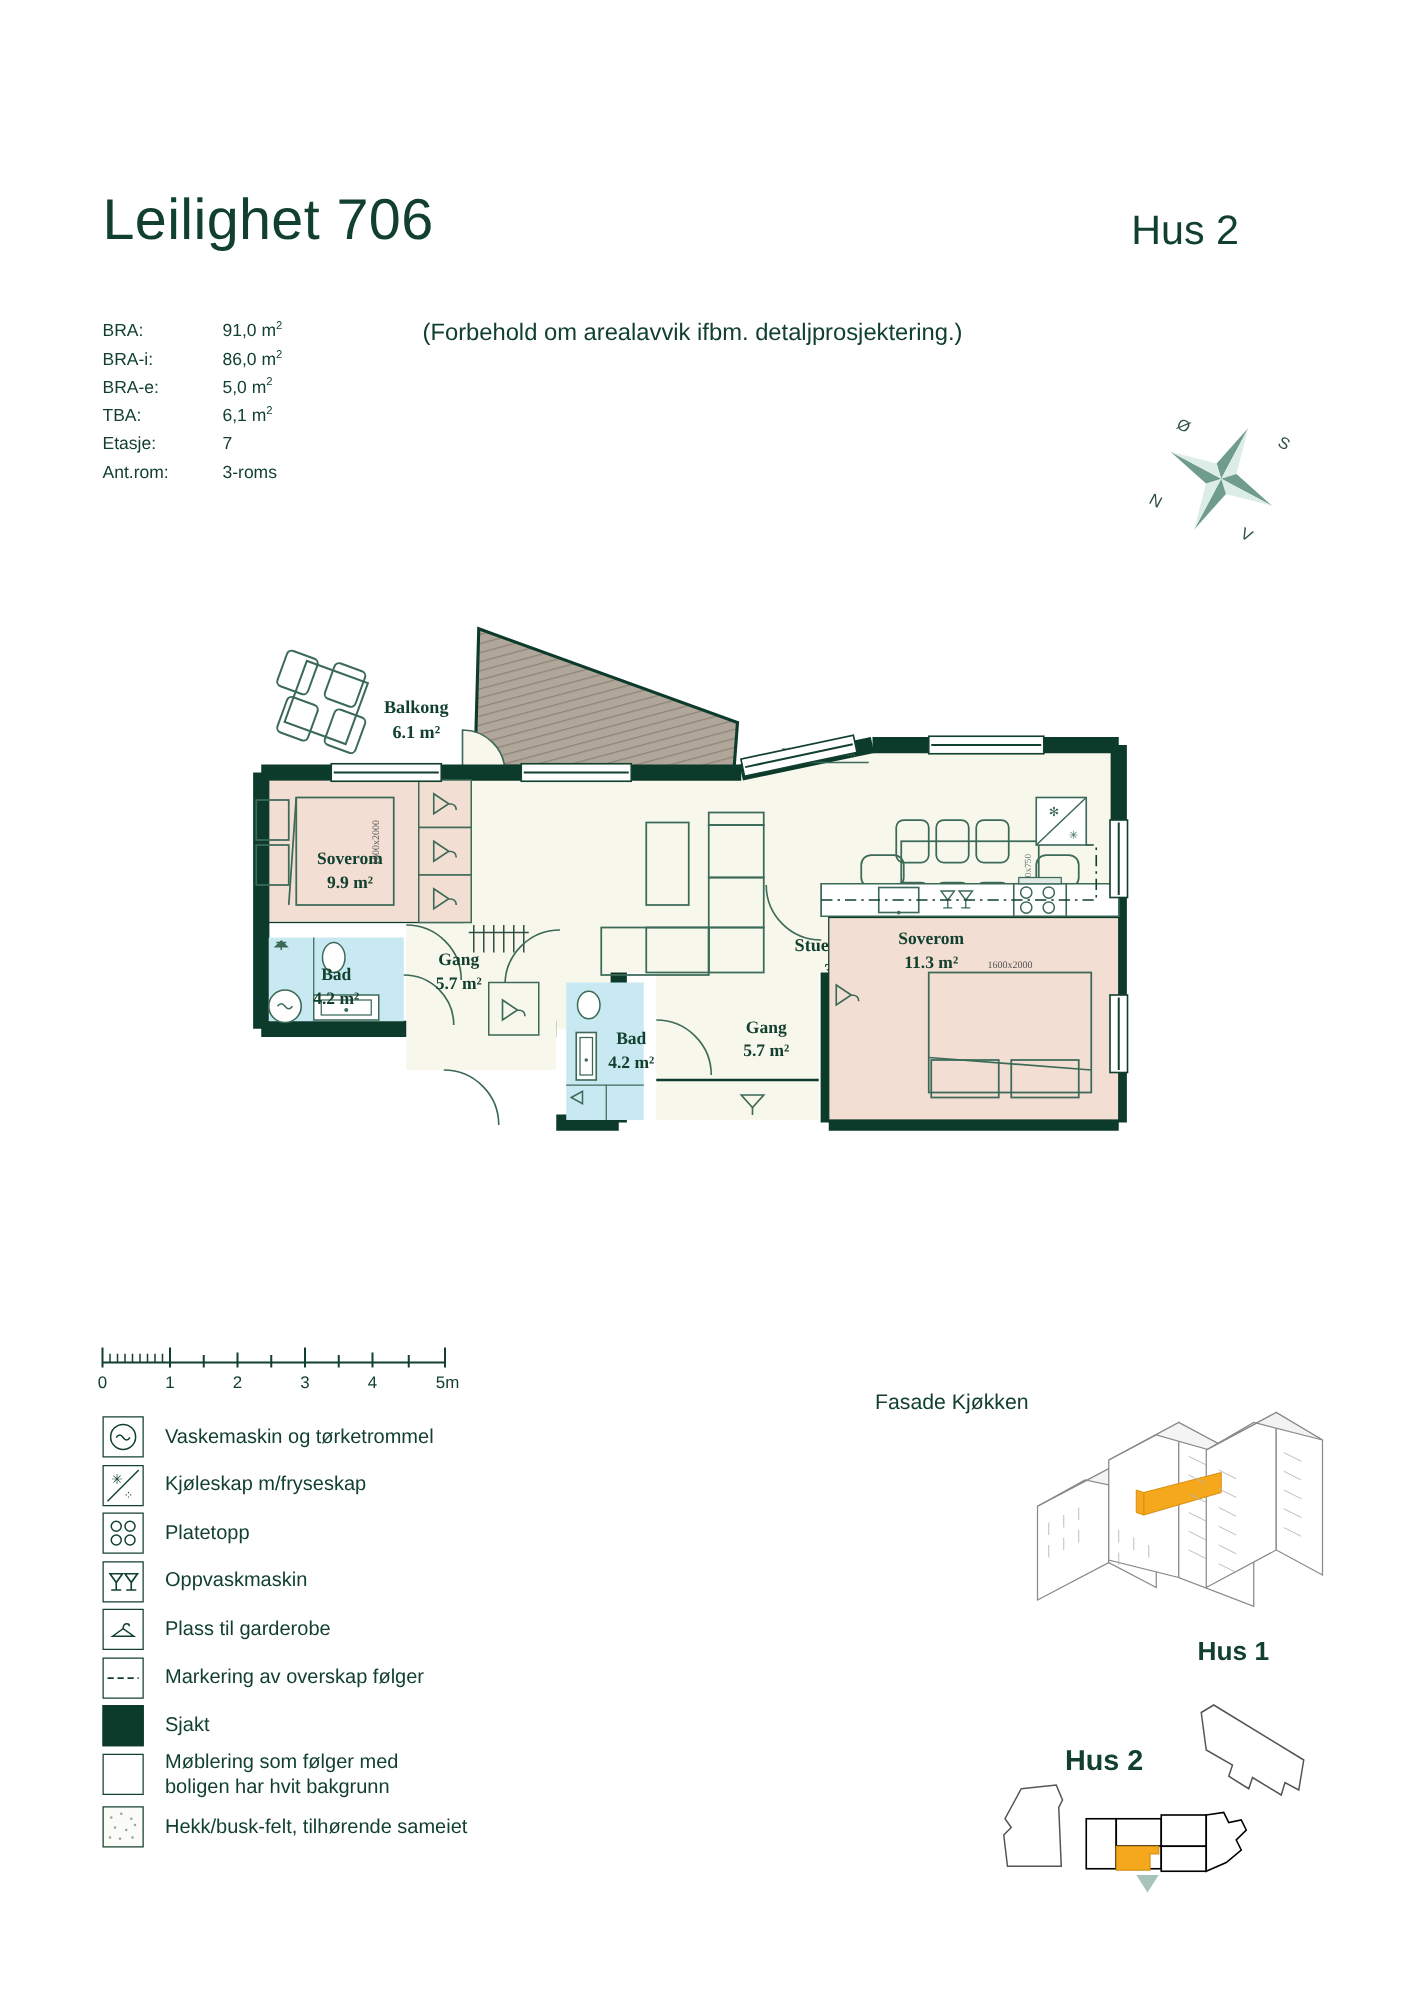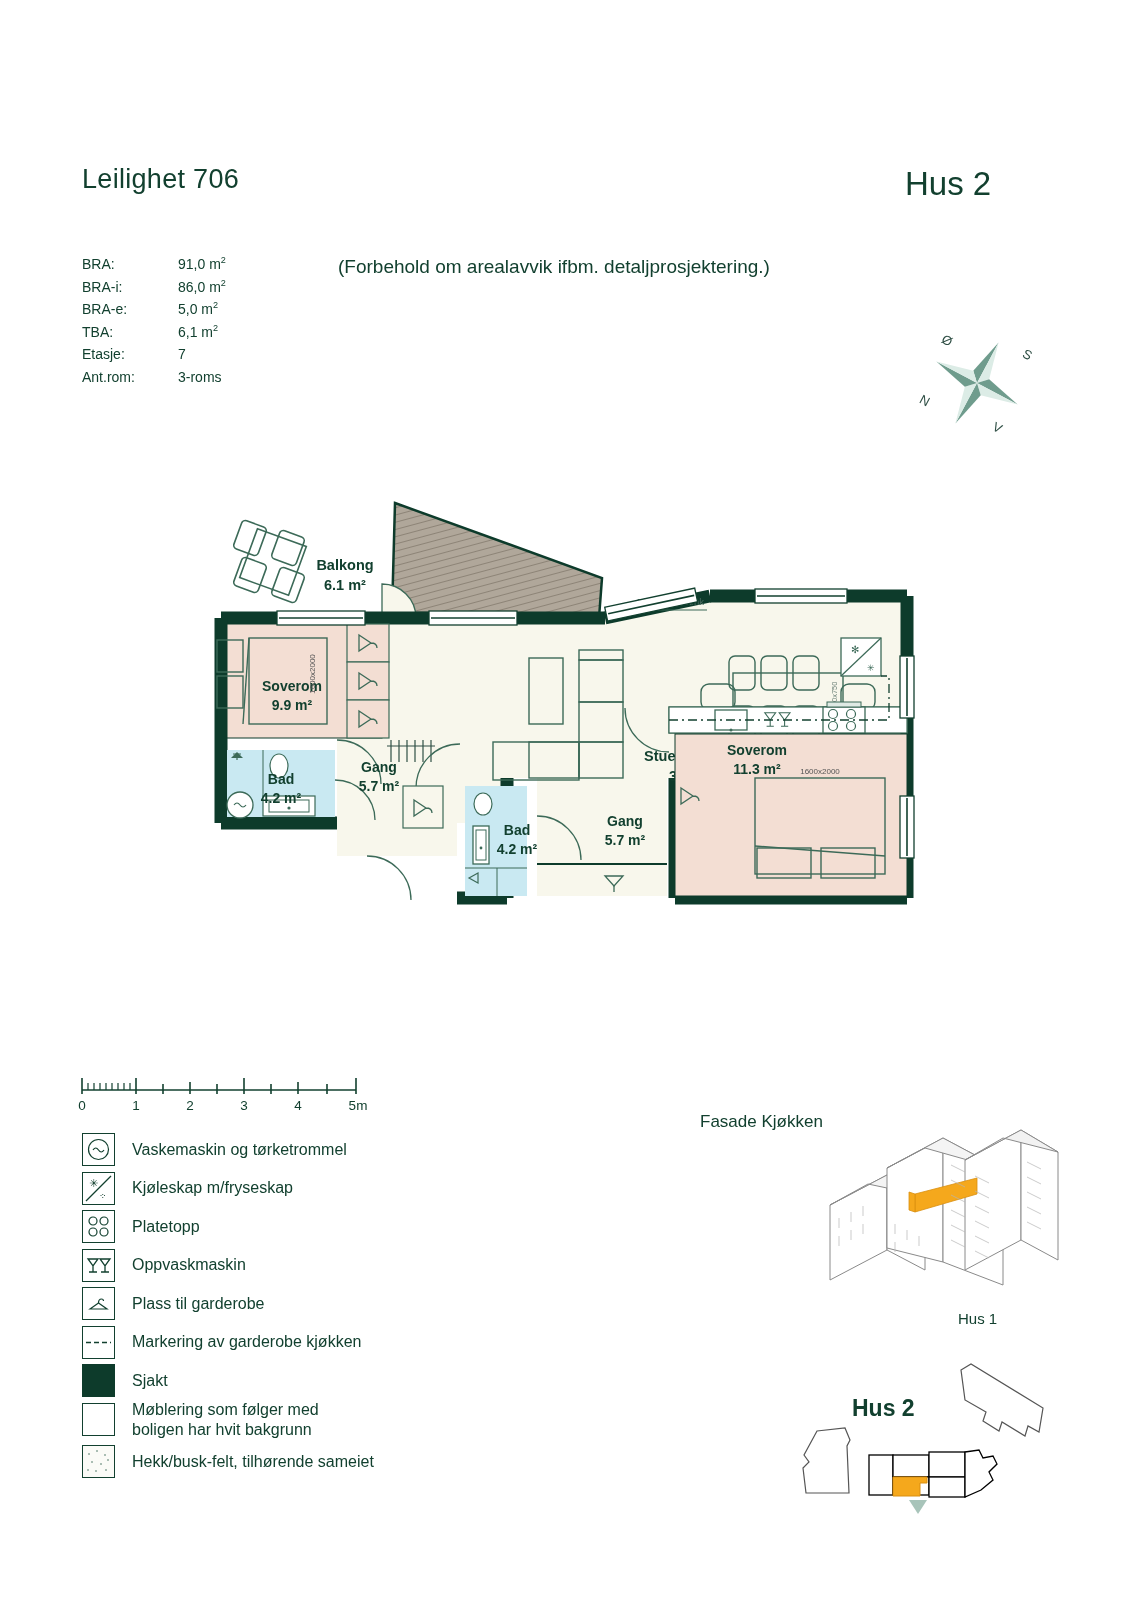--- a/index.html
+++ b/index.html
@@ -1,37 +1,37 @@
 <!DOCTYPE html>
 <html><head>
 <meta charset="utf-8">
 <style>
   html,body{margin:0;padding:0;background:#fff;}
   body{width:1127px;height:1600px;position:relative;
        font-family:"Liberation Sans",sans-serif;color:#12402f;overflow:hidden;}
   .abs{position:absolute;}
 
   
-  #title{left:82px;top:164px;font-size:27px;letter-spacing:.3px;}
+  #title{left:82px;top:148px;font-size:46px;letter-spacing:.3px;}
   #hus-title{left:905px;top:165px;font-size:33px;font-weight:400;}
 
   #facts{left:82px;top:253px;font-size:14px;line-height:22.6px;}
   #facts .row{display:flex;}
   #facts .k{width:96px;}
   #facts .v{white-space:nowrap;}
   sup{font-size:.65em;vertical-align:super;line-height:0;}
 
   #disclaimer{left:338px;top:256px;font-size:19px;}
 
   
   #compass{left:915px;top:325px;width:125px;height:120px;}
   .cmp-lbl{position:absolute;font-size:13px;color:#2f4f45;}
 
   
-  #plan{left:207px;top:478px;width:710px;height:580px;}
+  #plan{left:195px;top:478px;width:710px;height:580px;font-family:Liberation Serif, serif;}
   #plan svg{display:block;}
 
   
   #scalebar{left:78px;top:1072px;width:300px;height:50px;}
   .sc-num{position:absolute;top:26px;font-size:13.5px;transform:translateX(-50%);}
 
   
   #legend{left:82px;top:1133px;width:430px;}
   .lg-row{display:flex;align-items:center;margin-bottom:5.5px;min-height:33px;}
   .lg-box{width:33px;height:33px;border:1.3px solid #12402f;box-sizing:border-box;
@@ -39,21 +39,21 @@
   .lg-box.solid{background:#0d3b2b;border-color:#0d3b2b;}
   .lg-box.hedge{background:#fbfbf7;}
   .lg-txt{margin-left:17px;font-size:16px;line-height:20px;}
 
   
   #fasade-label{left:700px;top:1112px;font-size:17px;}
   #facade{left:825px;top:1120px;width:235px;height:180px;}
 
   
   #sitemap{left:775px;top:1300px;width:290px;height:215px;}
-  #hus1-lbl{left:958px;top:1310px;font-size:15px;font-weight:normal;}
+  #hus1-lbl{left:958px;top:1310px;font-size:21px;font-weight:bold;}
   #hus2-lbl{left:852px;top:1395px;font-size:23px;font-weight:bold;}
 </style>
 </head>
 <body>
 
 <div class="abs" id="title">Leilighet 706</div>
 <div class="abs" id="hus-title">Hus 2</div>
 
 <div class="abs" id="facts">
   <div class="row">
@@ -420,21 +420,21 @@
     </div>
     <div class="lg-txt">Plass til garderobe</div>
   </div>
 
   <div class="lg-row">
     <div class="lg-box">
       <svg width="31" height="31" viewBox="0 0 31 31">
         <line x1="3" y1="15.5" x2="28" y2="15.5" stroke="#12402f" stroke-width="1.4" stroke-dasharray="5,3"></line>
       </svg>
     </div>
-    <div class="lg-txt">Markering av garderobe kjøkken</div>
+    <div class="lg-txt">Markering av overskap følger</div>
   </div>
 
   <div class="lg-row">
     <div class="lg-box solid"></div>
     <div class="lg-txt">Sjakt</div>
   </div>
 
   <div class="lg-row" style="align-items:flex-start;">
     <div class="lg-box"></div>
     <div class="lg-txt" style="white-space:pre-line;margin-top:-3px;">Møblering som følger med

